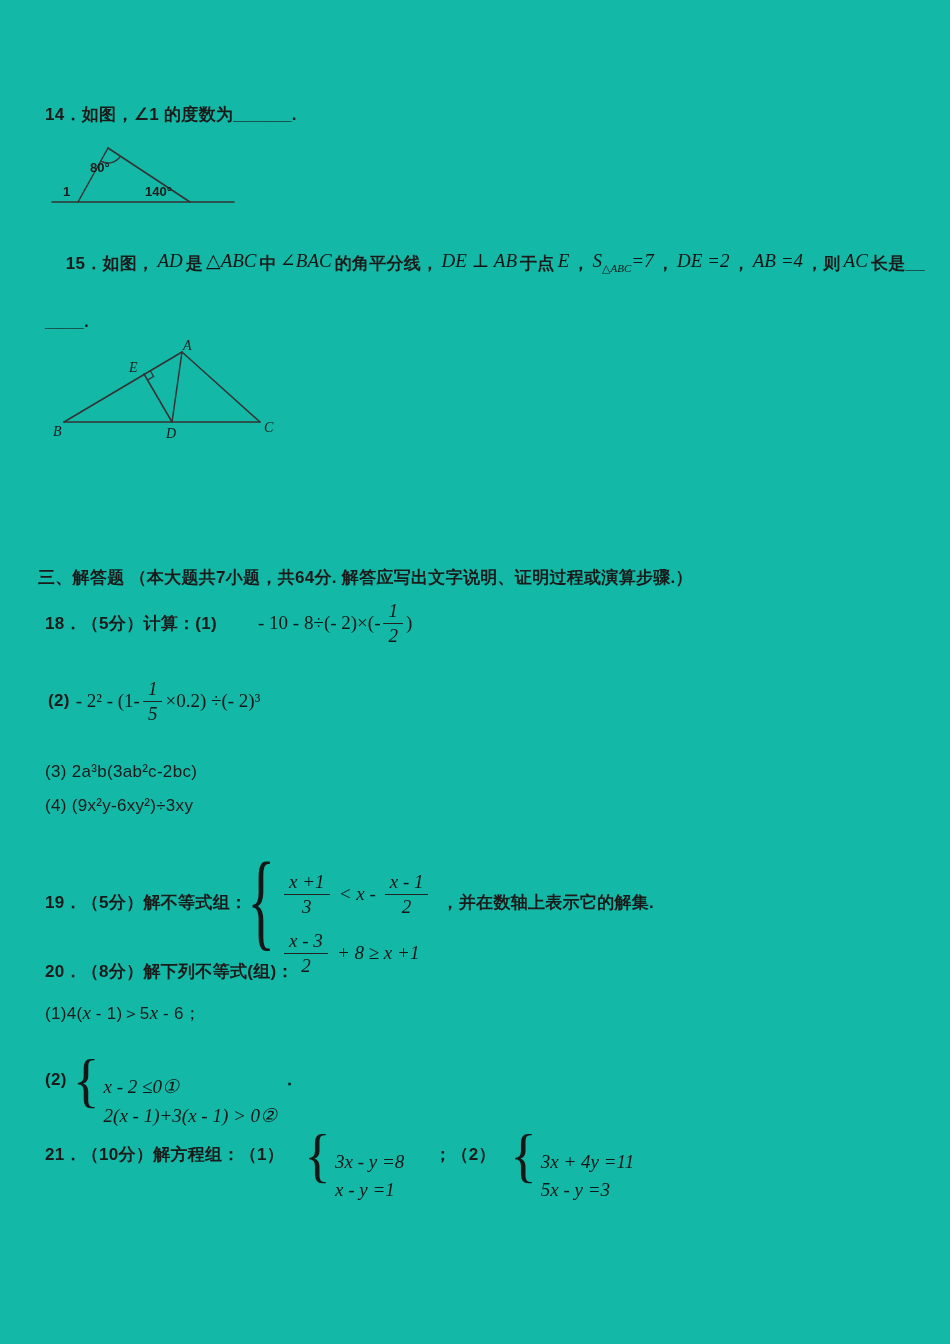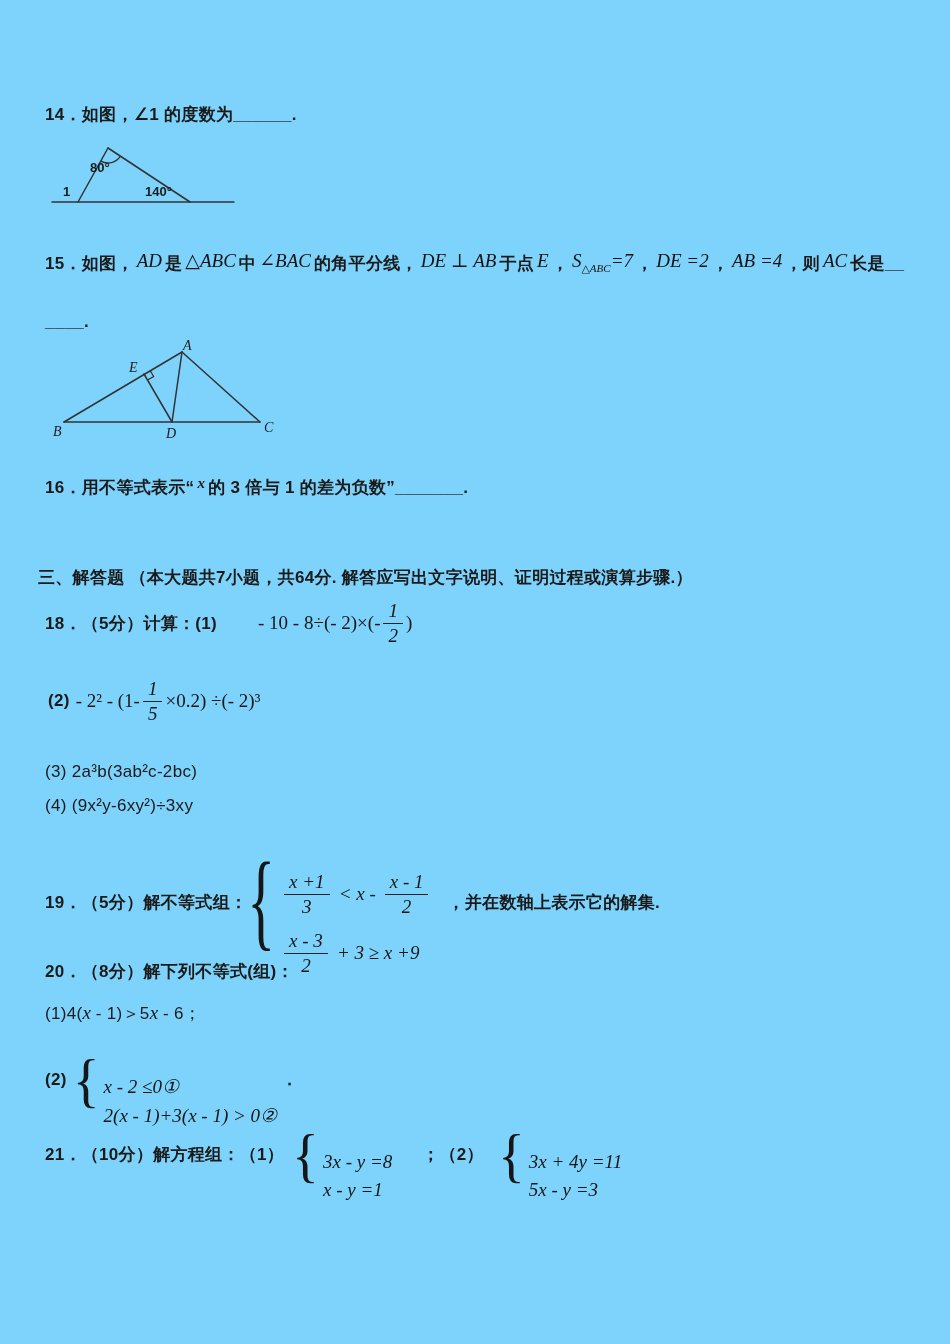--- a/index.html
+++ b/index.html
@@ -3,24 +3,24 @@
 <meta charset="utf-8">
 <style>
   * { margin:0; padding:0; box-sizing:border-box; }
   html,body { width:950px; height:1344px; }
   body {
     background:#ffffff;
     font-family:"Liberation Sans","DejaVu Sans",sans-serif;
     color:#1b1b1b;
     overflow:hidden;
   }
-  .page { position:relative; width:950px; height:1344px; background:#7dd3fc; }
+  .page { position:relative; width:950px; height:1344px; background:#14b8a6; }
   .blk { position:absolute; }
   .cn { font-size:17px; font-weight:600; color:#1a1a1a; letter-spacing:0.3px; white-space:nowrap; }
-  .cnwrap { white-space:normal; width:880px; line-height:1.8; }
+  .cnwrap { white-space:normal; width:880px; line-height:1.8;text-align:right; }
   .mathline { font-family:"Liberation Serif","DejaVu Serif",serif; font-size:19px; color:#161616; white-space:nowrap; }
   .it { font-style:italic; }
   .bold { font-weight:400; }
   .mtok { font-family:"Liberation Serif","DejaVu Serif",serif; font-style:italic; font-size:19px; padding:0 3px; position:relative; top:-2px; color:#141414; }
   .mtok sub { font-size:11px; }
   .raised-var { font-family:"Liberation Serif","DejaVu Serif",serif; font-style:italic; font-size:15px; position:relative; top:-5px; padding:0 3px; }
   .raised-num { font-family:"Liberation Serif","DejaVu Serif",serif; font-size:20px; position:relative; top:-7px; padding:0 3px; }
   .row { display:flex; align-items:center; }
   .col { display:flex; flex-direction:column;margin-top:43px; }
   .frac { display:inline-flex; flex-direction:column; vertical-align:middle; text-align:center; line-height:1.15; margin:0 3px; }
@@ -66,23 +66,20 @@
     <line class="fig" x1="130" y1="12" x2="120" y2="82"></line>
     <line class="fig" x1="92" y1="34" x2="120" y2="82"></line>
     <polyline class="figthin" points="98.1,30.5 101.6,36.5 95.5,40"></polyline>
     <text class="figtext" x="131" y="10">A</text>
     <text class="figtext" x="77" y="32">E</text>
     <text class="figtext" x="1" y="96">B</text>
     <text class="figtext" x="114" y="98">D</text>
     <text class="figtext" x="212" y="92">C</text>
   </svg>
 
-  <p class="blk cn" style="left:45px; top:476px;">
-    <span>16．用不等式表示“</span><span class="raised-var">x</span><span>的 3 倍与 1 的差为负数”_______.</span>
-  </p>
 
 
   <p class="blk cn" style="left:38px; top:566px;">三、解答题 （本大题共7小题，共64分. 解答应写出文字说明、证明过程或演算步骤.）</p>
 
   <div class="blk row" style="left:45px; top:600px;gap:33px;">
     <span class="cn">18．（5分）计算：(1)</span>
     <span class="row mathline" style="margin-left:8px;">
       <span>- 10 - 8÷(- 2)×(-</span>
       <span class="frac it">
         <span class="num">1</span>
@@ -120,44 +117,44 @@
         <span class="frac">
           <span class="num">x - 1</span>
           <span class="den">2</span>
         </span>
       </span>
       <span class="row mathline it">
         <span class="frac">
           <span class="num">x - 3</span>
           <span class="den">2</span>
         </span>
-        <span class="m-sp">+ 3 ≥ x +9</span>
+        <span class="m-sp">+ 8 ≥ x +1</span>
       </span>
     </span>
-    <span class="cn" style="margin-left:16px;">，并在数轴上表示它的解集.</span>
+    <span class="cn" style="margin-left:10px;">，并在数轴上表示它的解集.</span>
   </div>
 
   <p class="blk cn" style="left:45px; top:960px;">20．（8分）解下列不等式(组)：</p>
 
   <p class="blk" style="left:45px; top:1002px;">
     <span class="cn bold">(1)4(</span><span class="mathline it bold">x</span><span class="cn bold"> - 1)＞5</span><span class="mathline it bold">x</span><span class="cn bold"> - 6；</span>
   </p>
 
   <div class="blk row" style="left:45px; top:1032px;">
     <span class="cn" style="margin-right:6px;">(2)</span>
     <span class="brace brace-sm">{</span>
     <span class="col sysrows mathline it">
       <span>x - 2 ≤0①</span>
       <span>2(x - 1)+3(x - 1) &gt; 0②</span>
     </span>
     <span class="cn" style="margin-left:4px;">．</span>
   </div>
 
   <div class="blk row" style="left:45px; top:1108px;">
-    <span class="cn" style="margin-right:8px;">21．（10分）解方程组：（1）</span>
+    <span class="cn" style="margin-right:20px;">21．（10分）解方程组：（1）</span>
     <span class="brace brace-sm">{</span>
     <span class="col sysrows mathline it">
       <span>3x - y =8</span>
       <span>x - y =1</span>
     </span>
     <span class="cn" style="margin:0 14px 0 30px;">；（2）</span>
     <span class="brace brace-sm">{</span>
     <span class="col sysrows mathline it">
       <span>3x + 4y =11</span>
       <span>5x - y =3</span>

